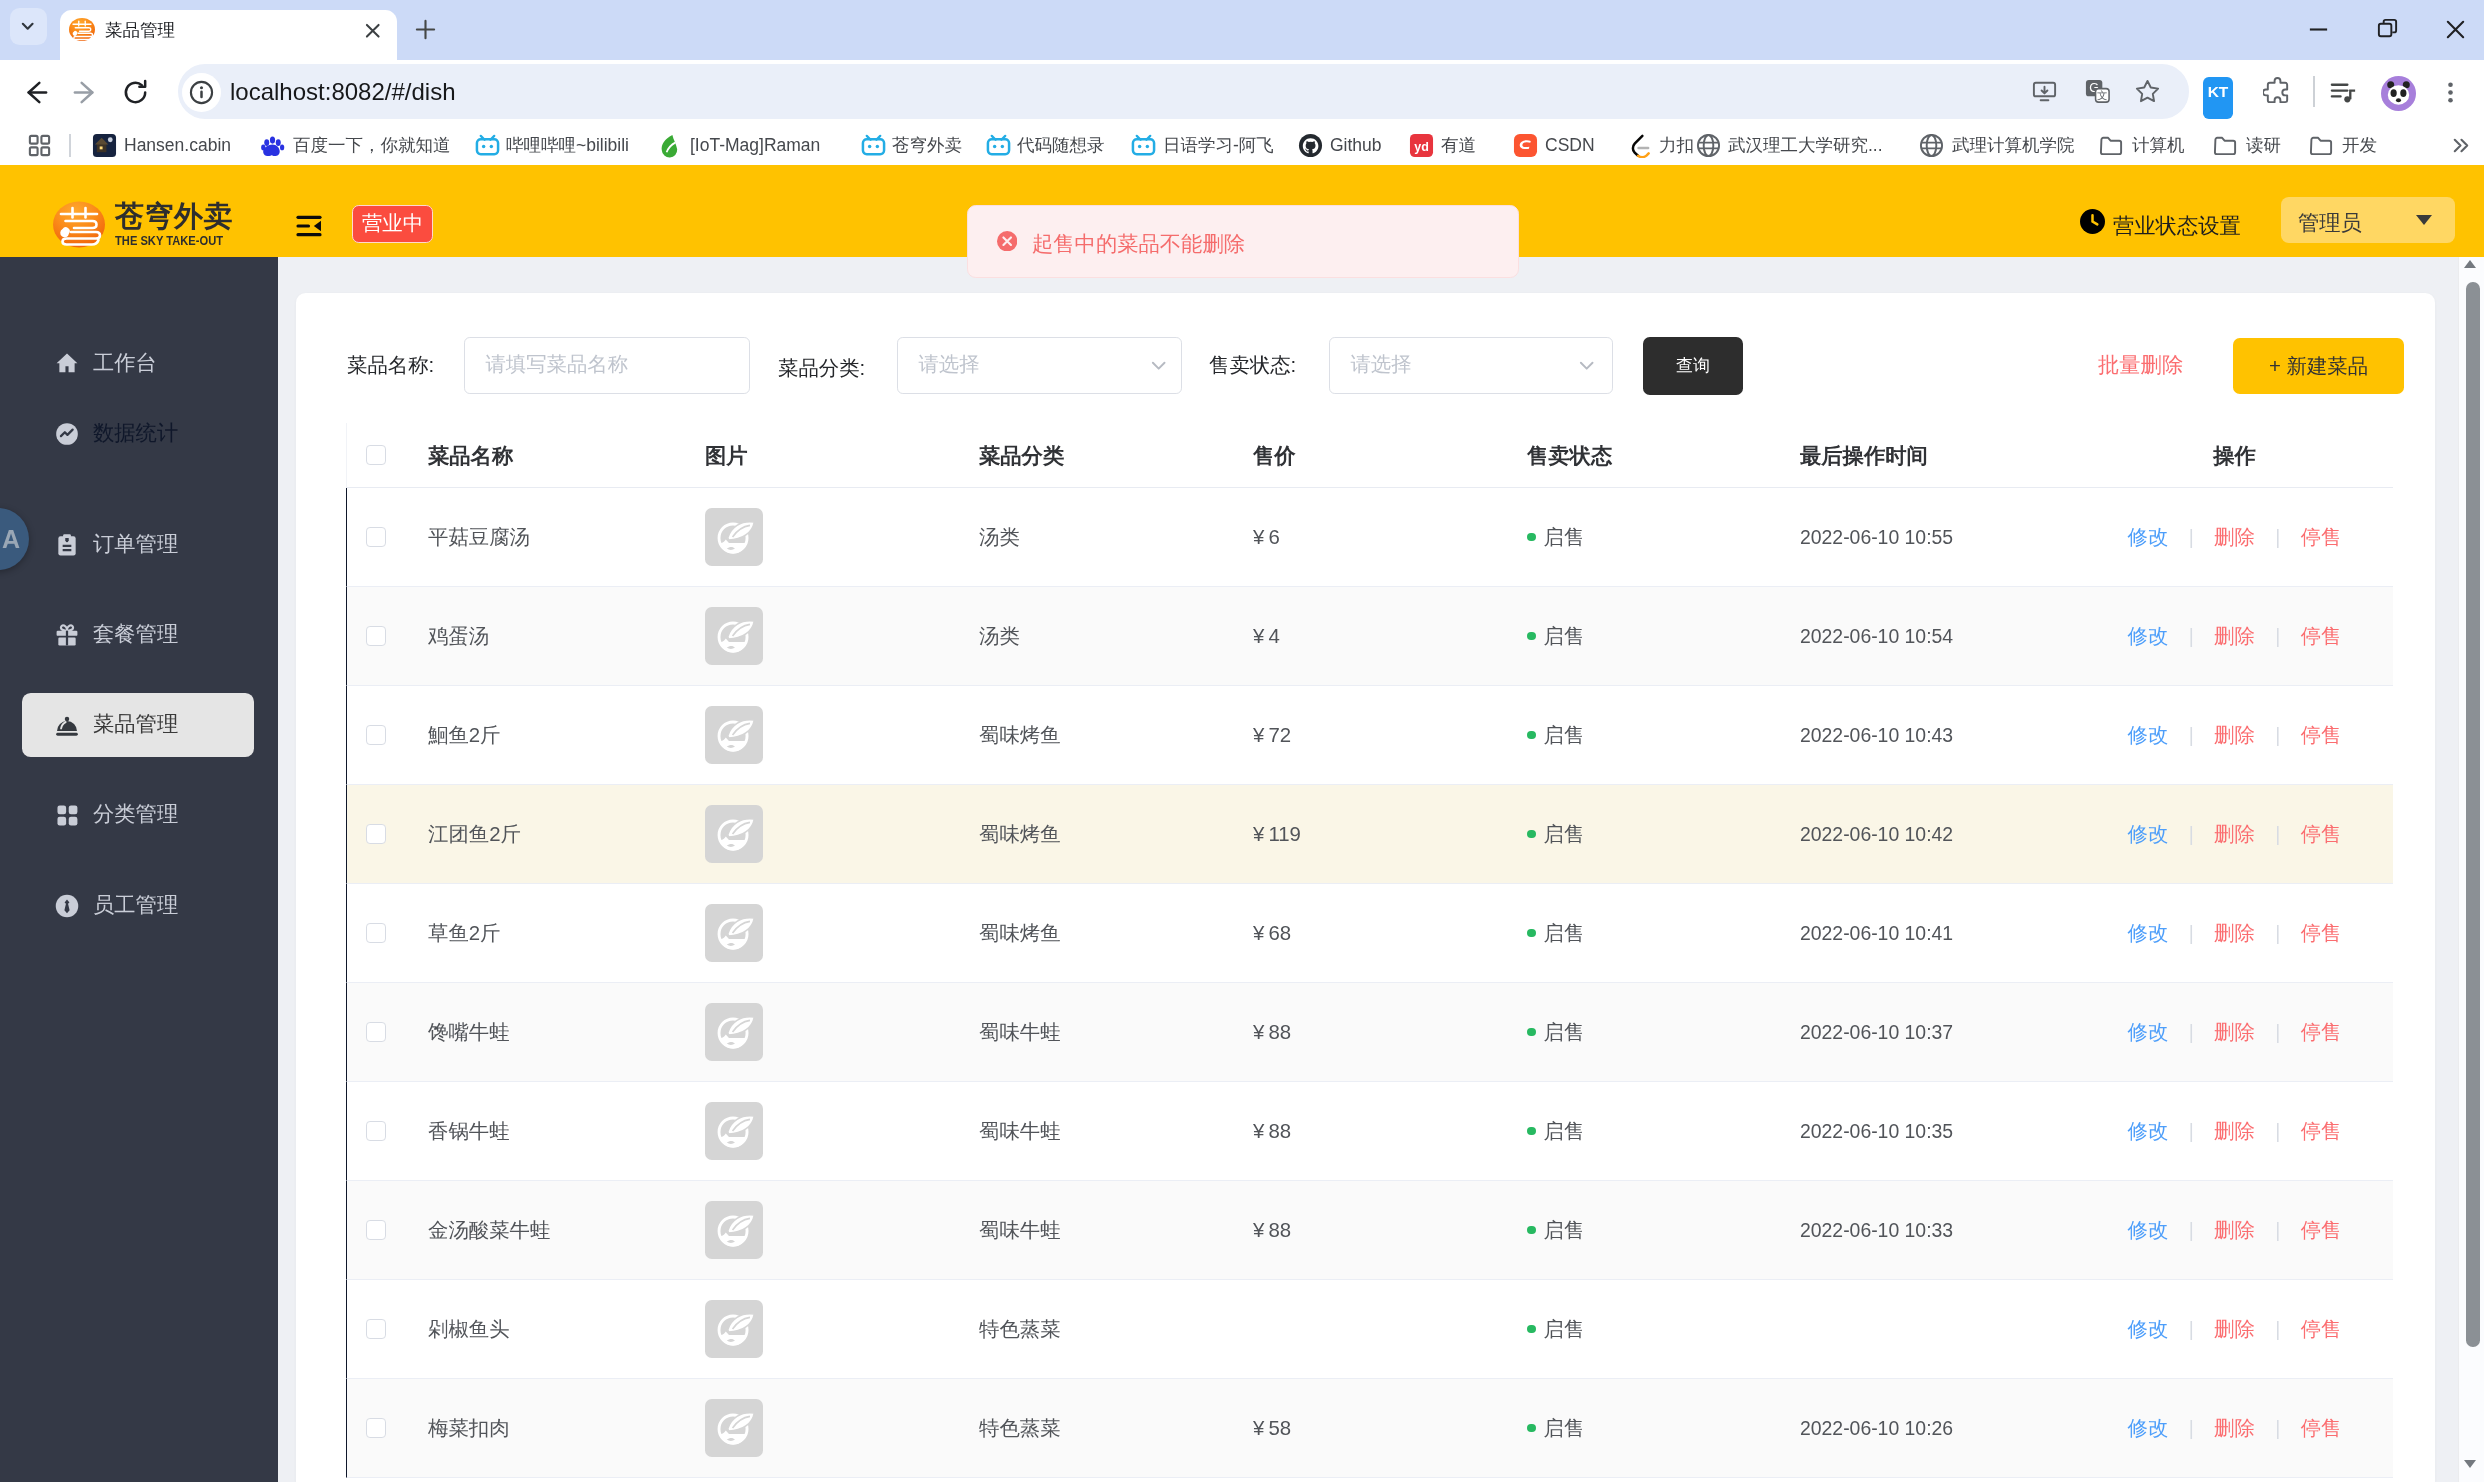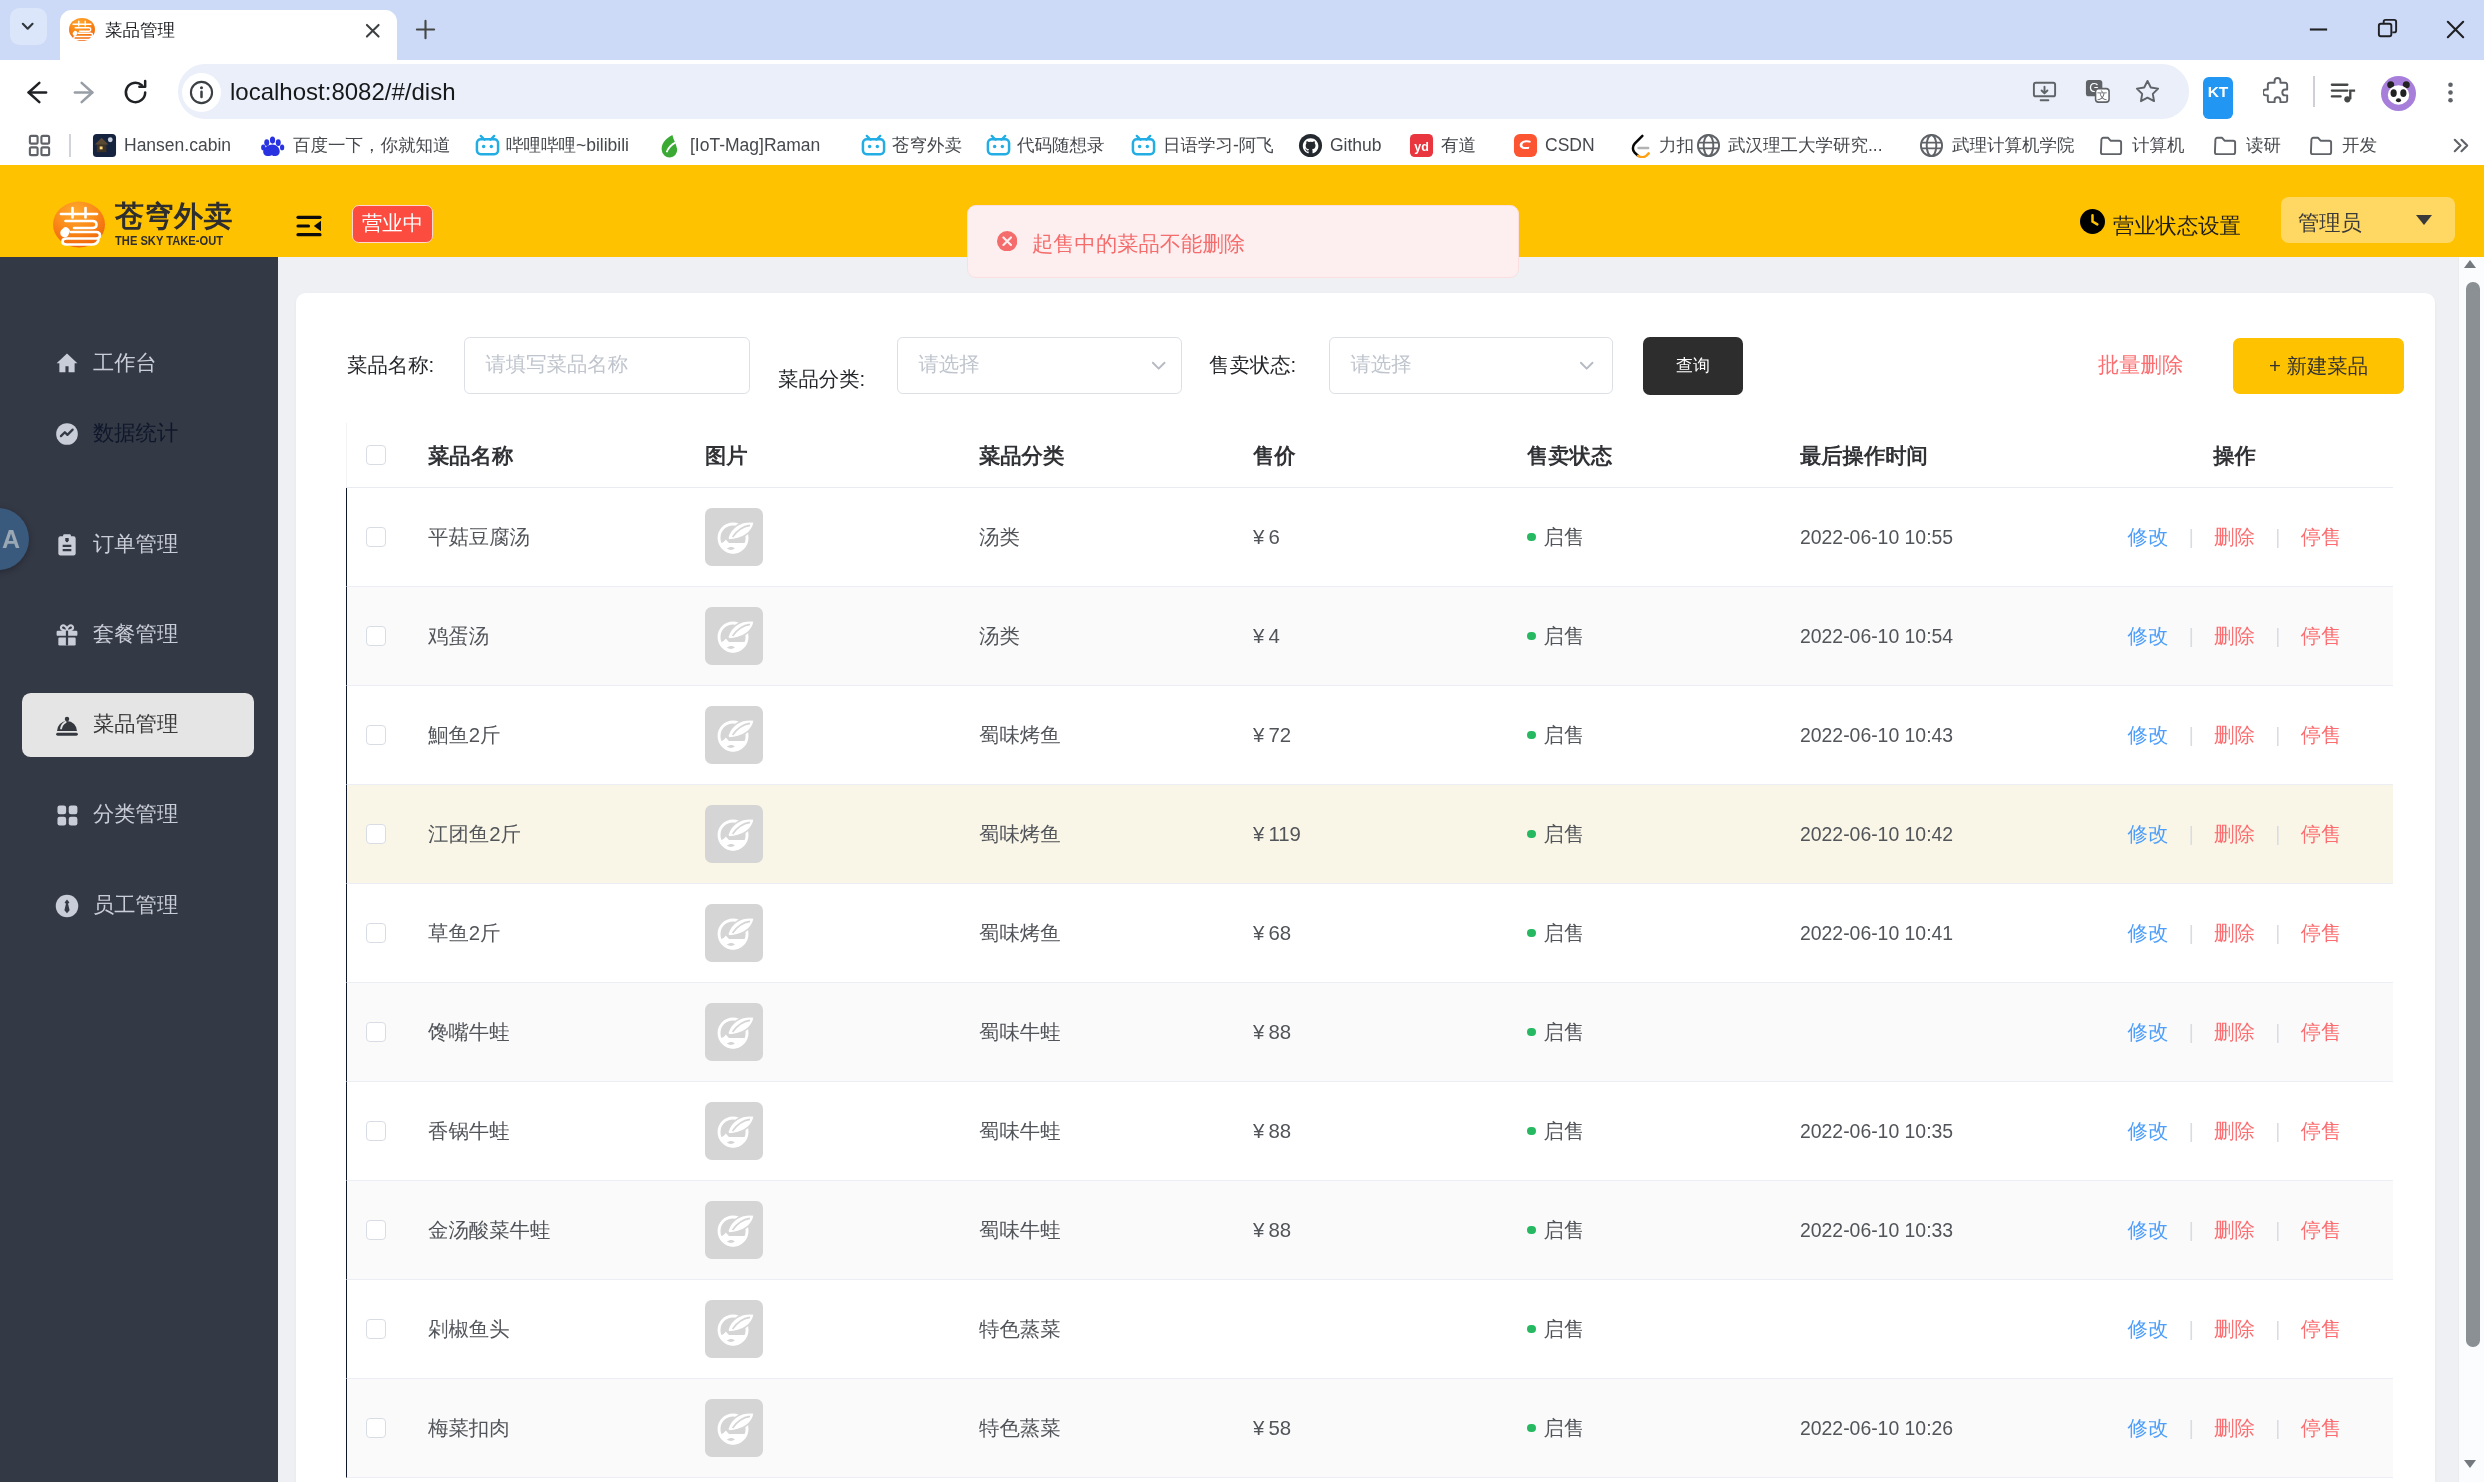--- a/index.html
+++ b/index.html
@@ -372,21 +372,21 @@
       <path d="M15 7.5 l-2.8 3.4 1.6 1.6 -1.8 7.5 3 3.4 3-3.4 -1.8-7.5 1.6-1.6 z" fill="#343946"></path>
     </svg>
 <div class="mtxt">员工管理</div>
   </div>
 <div class="abs" style="left:-33px;top:508px;width:62px;height:62px;border-radius:50%;background:#3a5a7d;box-shadow:0 1.9px 7.8px rgba(0,0,0,.3);"></div>
 <div class="abs" style="left:1.9px;top:525px;font-size:25px;color:#9aa7b5;font-weight:bold;">A</div>
 <div class="abs" id="mainbg"></div>
 <div class="abs" id="card"></div>
 <div class="abs flabel" style="left:347px;top:337px;">菜品名称:</div>
 <div class="abs finput ph" style="left:464px;width:286px;">请填写菜品名称</div>
-<div class="abs flabel" style="left:778px;top:351px;">菜品分类:</div>
+<div class="abs flabel" style="left:778px;top:340px;">菜品分类:</div>
 <div class="abs finput ph" style="left:897px;width:285px;">请选择</div>
 <svg class="abs" style="left:1149px;top:356px;" width="19.4" height="19.4" viewBox="0 0 20 20">
     <path d="M4 7 L10 13 L16 7" fill="none" stroke="#b6bac2" stroke-width="2" stroke-linecap="round" stroke-linejoin="round"></path>
   </svg>
 <div class="abs flabel" style="left:1209px;top:337px;">售卖状态:</div>
 <div class="abs finput ph" style="left:1329px;width:284px;">请选择</div>
 <svg class="abs" style="left:1577px;top:356px;" width="19.4" height="19.4" viewBox="0 0 20 20">
     <path d="M4 7 L10 13 L16 7" fill="none" stroke="#b6bac2" stroke-width="2" stroke-linecap="round" stroke-linejoin="round"></path>
   </svg>
 <div class="abs" id="qbtn">查询</div>
@@ -557,20 +557,21 @@
           <path d="M16 36.2 A 13.2 13.2 0 0 0 42.1 36.2 z" fill="#fff"></path>
           <path d="M21.5 32.5 c-1.2 1.8-2.6 3-4.5 3.7 l8 .3 z" fill="#fff"></path>
           <path d="M23.5 31 C26.5 20 37 12.5 51 14.5 C49 25.5 38.5 33 24.5 33 z" fill="#fff" stroke="#d5d5d5" stroke-width="1.6"></path>
           <path d="M28.5 30 C33 23.5 40 19 46.5 18" stroke="#d5d5d5" stroke-width="1.7" fill="none"></path>
           <path d="M22.5 42 c3-2.2 6.5-2.2 8.5 0 c-2.5 1.8-6 1.8-8.5 0 z" fill="#d5d5d5"></path>
         </svg>
       </div>
       <div class="cell c4">蜀味牛蛙</div>
       <div class="cell c5">¥ 88</div>
       <div class="cell c6"><span class="dot"></span>启售</div>
+      <div class="cell c7">2022-06-10 10:37</div>
       <div class="cell c8">
         <span class="blue">修改</span>
         <span class="vsep">|</span>
         <span class="red">删除</span>
         <span class="vsep">|</span>
         <span class="red">停售</span>
       </div>
     </div>
     <div class="trow" style="background:#fff;">
       <div class="cell c1">

